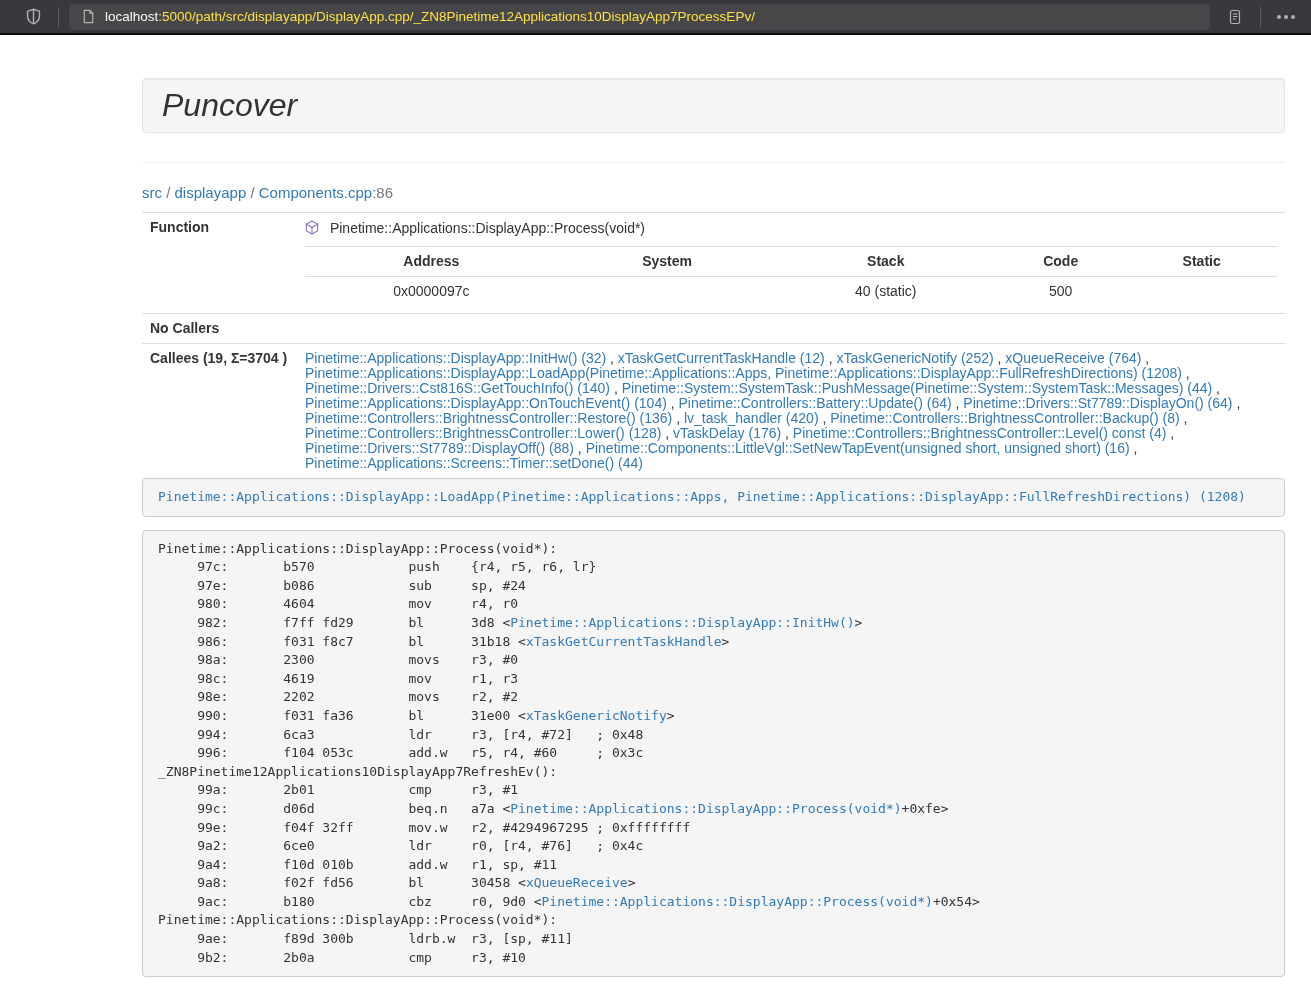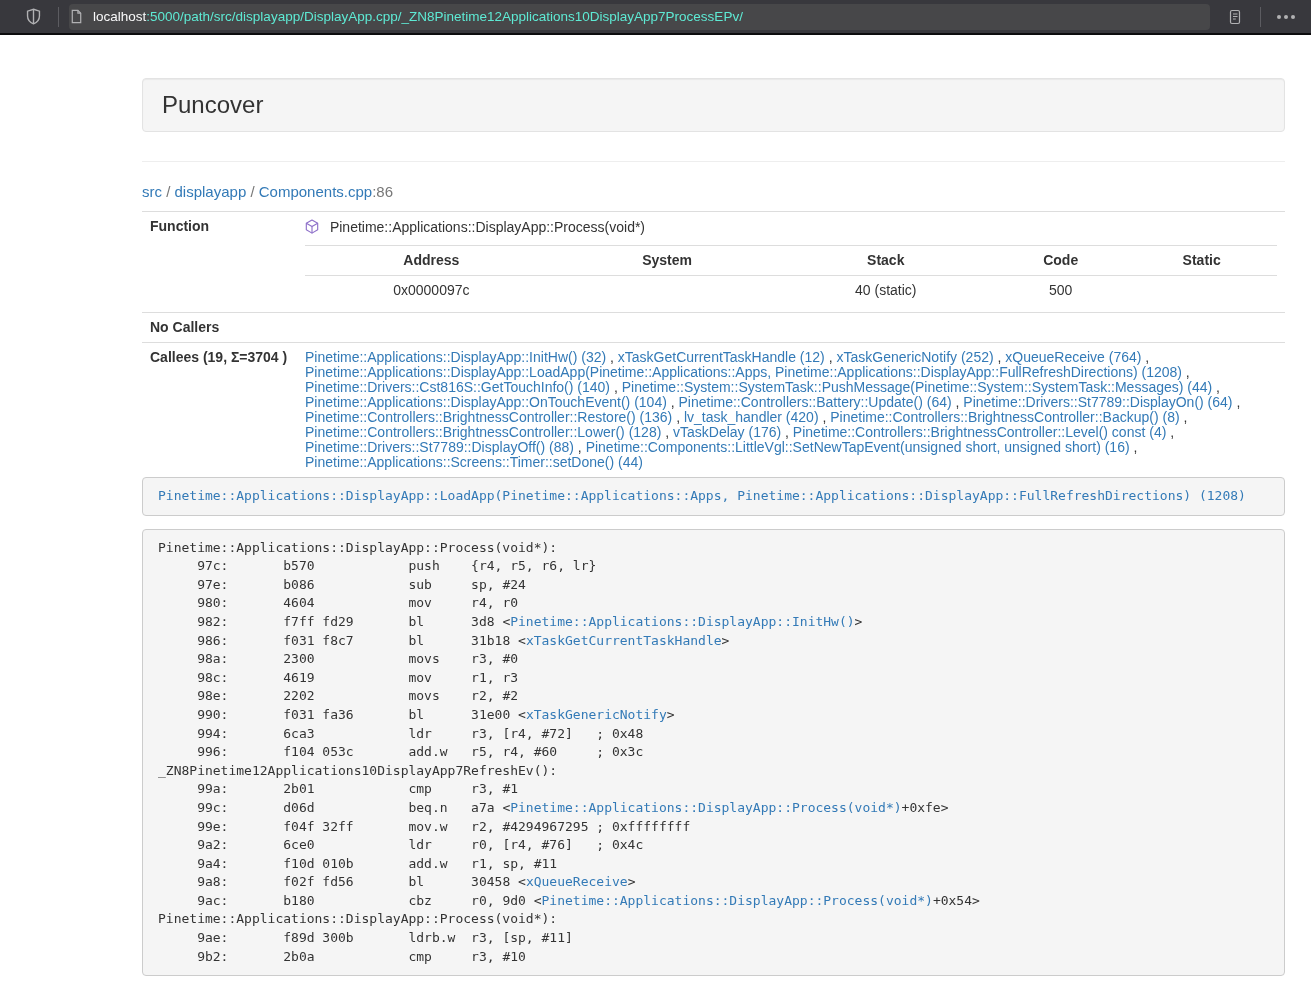--- a/index.html
+++ b/index.html
@@ -5,35 +5,35 @@
   * { box-sizing: border-box; margin: 0; padding: 0; }
   html, body { width: 1311px; height: 998px; overflow: hidden; background: #fff; }
   body { font-family: "Liberation Sans", sans-serif; font-size: 14px; color: #333; }
 
   
   .chrome { height: 35px; background: #38383d; border-bottom: 2px solid #0c0c0d;
             display: flex; align-items: center; padding: 0 10px 0 18px; }
   .chrome svg { display: block; }
   .vdiv { width: 1px; height: 20px; background: #5c5c61; margin: 0 10px; flex: 0 0 auto; }
   .urlbar { flex: 1 1 auto; height: 26px; background: #474749; border-radius: 4px;
-            display: flex; align-items: center; padding: 0 0; margin-right: 10px;
+            display: flex; align-items: center; padding: 0 12px; margin-right: 10px;
             overflow: hidden; white-space: nowrap; }
   .urlbar .host { color: #f9f9fa; font-size: 13.5px; margin-left: 9px; }
-  .urlbar .rest { color: #5eead4; font-size: 13.5px; }
+  .urlbar .rest { color: #fde047; font-size: 13.5px; }
   .chrome-btn { width: 30px; height: 26px; display: flex; align-items: center;
                 justify-content: center; flex: 0 0 auto; }
   .dots { display: flex; gap: 3px; }
   .dots i { width: 4px; height: 4px; border-radius: 50%; background: #b1b1b3; display: block; }
 
   
   .main { margin-left: 142px; width: 1143px; padding-top: 43px; }
 
   .well { background: #f5f5f5; border: 1px solid #e3e3e3; border-radius: 4px;
           padding: 13px 19px; box-shadow: inset 0 1px 1px rgba(0,0,0,.05); }
-  .well .title { font-size: 24px; line-height: 26px; color: #333; }
+  .well .title { font-size: 32px; line-height: 26px; color: #333; font-style: italic; }
 
   hr { border: none; border-top: 1px solid #eee; margin: 29px 0 21px 0; }
 
   .crumbs { font-size: 15px; margin-bottom: 11px; }
   .crumbs .sep, .crumbs .linenum { color: #777; }
   .lnk { color: #337ab7; text-decoration: none; cursor: pointer; }
 
   table.tbl { width: 100%; border-collapse: collapse; }
   table.tbl > tbody > tr > th, table.tbl > tbody > tr > td {
       border-top: 1px solid #ddd; padding: 7px 8px; vertical-align: top;

